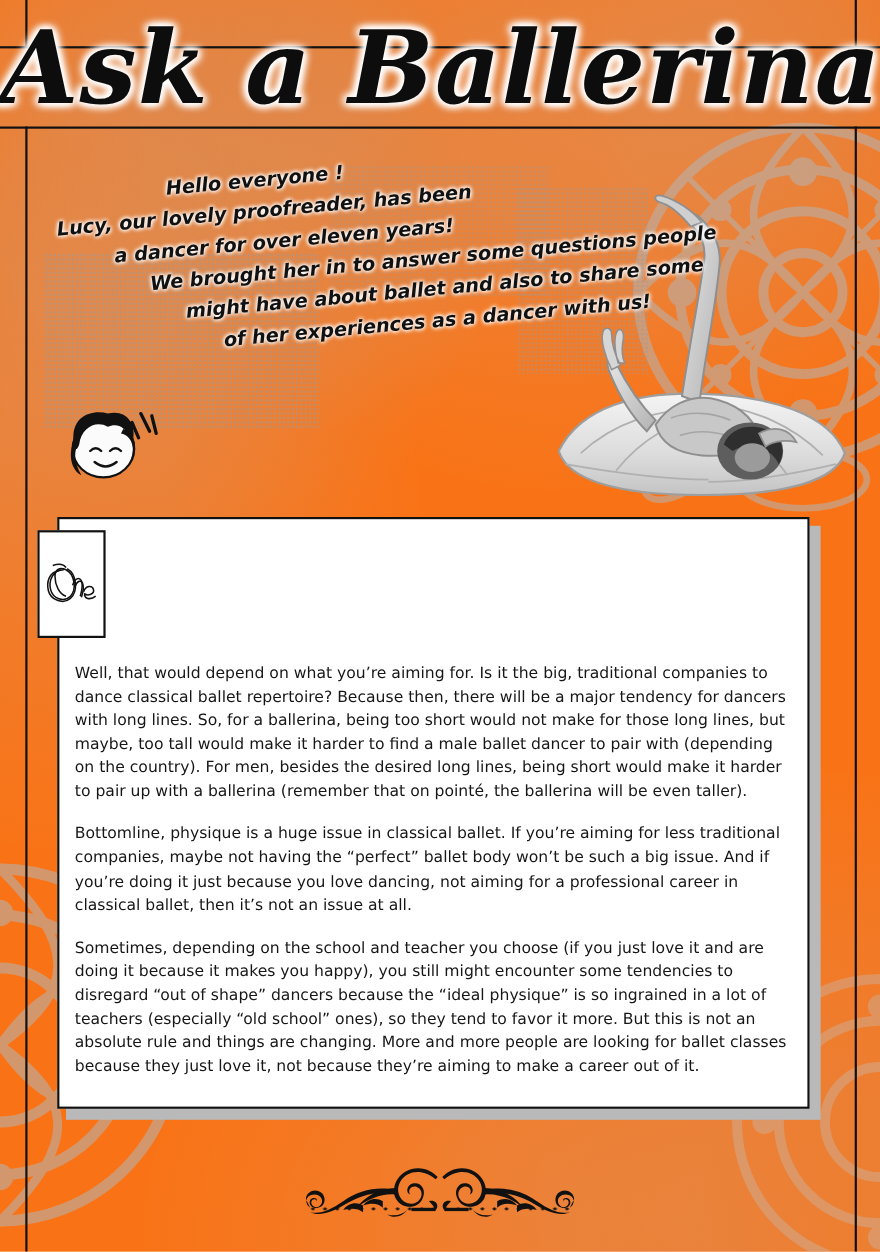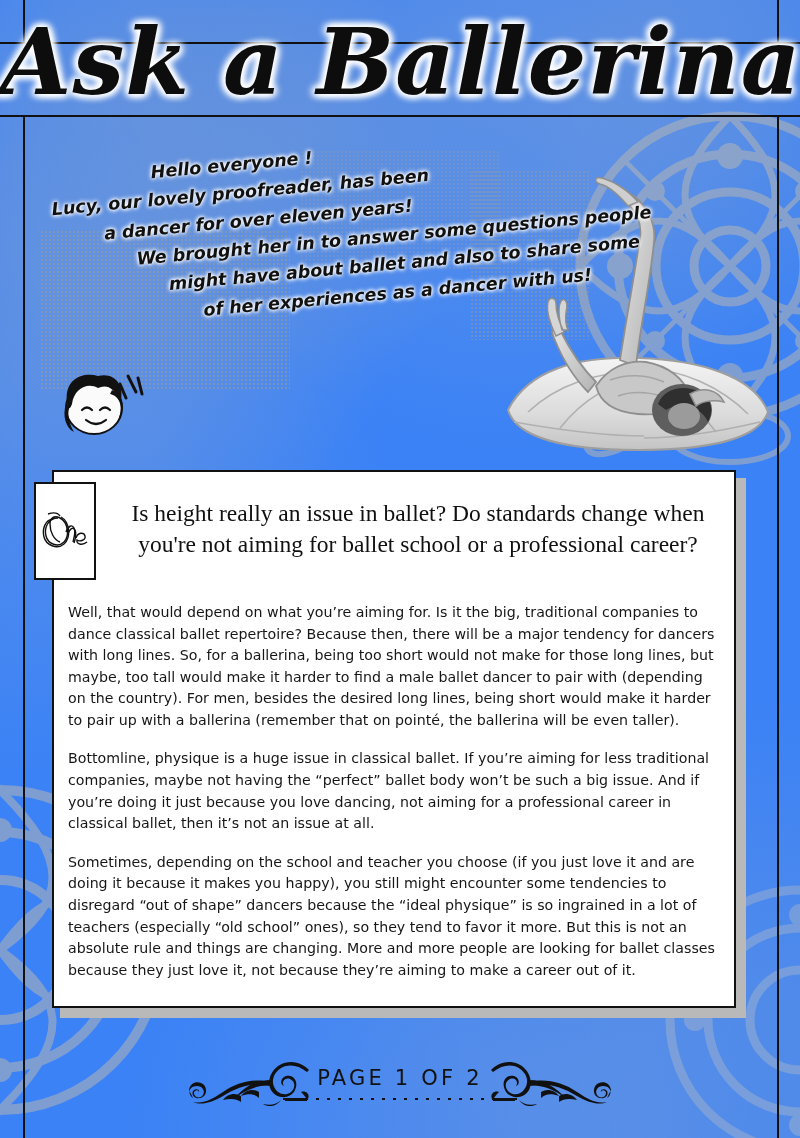--- a/index.html
+++ b/index.html
@@ -5,21 +5,21 @@
   html,body{margin:0;padding:0;}
   body{
     width:800px;height:1138px;
     background:#ffffff;
     font-family:"Liberation Sans",sans-serif;
     overflow:hidden;
     position:relative;
   }
   .page{
     position:absolute;inset:0;
-    background:#3b82f6;
+    background:#f97316;
     overflow:hidden;
   }
 
   
   .mandala{
     position:absolute;
     pointer-events:none;
     opacity:.55;
   }
   .mandala svg{display:block;}
@@ -378,21 +378,20 @@
                  C 31 28, 30 12, 21 7"></path>
         <path d="M26 22 C 28 16, 32 14, 34 18 C 36 22, 34 28, 33 32"></path>
         <path d="M28 24 C 30 18, 33 17, 35 20 C 37 24, 35 30, 34 33"></path>
         <path d="M36 28 C 38 22, 44 22, 45 26 C 46 30, 40 32, 37 30
                  C 36 34, 42 36, 47 32"></path>
         <path d="M8 4 C 14 2, 18 3, 20 6"></path>
       </g>
     </svg>
   </div>
 
-  <div class="question">Is height really an issue in ballet? Do standards change when you're not aiming for ballet school or a professional career?</div>
 
   <div class="answer">
     <p>Well, that would depend on what you’re aiming for. Is it the big, traditional companies to dance classical ballet repertoire? Because then, there will be a major tendency for dancers with long lines. So, for a ballerina, being too short would not make for those long lines, but maybe, too tall would make it harder to find a male ballet dancer to pair with (depending on the country). For men, besides the desired long lines, being short would make it harder to pair up with a ballerina (remember that on pointé, the ballerina will be even taller).</p>
     <p>Bottomline, physique is a huge issue in classical ballet. If you’re aiming for less traditional companies, maybe not having the “perfect” ballet body won’t be such a big issue. And if you’re doing it just because you love dancing, not aiming for a professional career in classical ballet, then it’s not an issue at all.</p>
     <p>Sometimes, depending on the school and teacher you choose (if you just love it and are doing it because it makes you happy), you still might encounter some tendencies to disregard “out of shape” dancers because the “ideal physique” is so ingrained in a lot of teachers (especially “old school” ones), so they tend to favor it more. But this is not an absolute rule and things are changing. More and more people are looking for ballet classes because they just love it, not because they’re aiming to make a career out of it.</p>
   </div>
 
   <div class="footer">
     <svg class="flourish" width="120" height="64" viewBox="0 0 120 64">
       <g fill="#111">
@@ -409,21 +408,20 @@
                  C 11 37, 6 36, 4 39 C 2 43, 6 47, 11 46
                  C 17 45, 19 38, 15 33 C 10 28, 1 30, 0 38 Z"></path>
         <path d="M52 44 C 46 40, 38 42, 34 48 C 42 46, 48 47, 52 50 Z"></path>
         <path d="M70 40 C 64 36, 56 38, 52 44 C 60 41, 66 42, 70 46 Z"></path>
         <path d="M92 48 C 88 54, 80 56, 74 52 C 82 54, 88 52, 92 48 Z"></path>
         <rect x="96" y="46" width="22" height="3"></rect>
         <path d="M112 40 C 118 38, 122 44, 118 48 C 116 44, 114 42, 112 40 Z"></path>
       </g>
     </svg>
 
-    <div class="footer-text">PAGE 1 OF 2</div>
 
     <svg class="flourish" width="120" height="64" viewBox="0 0 120 64" style="transform:scaleX(-1);">
       <g fill="#111">
         <path d="M118 20 C 106 10, 92 12, 86 22 C 80 32, 88 44, 98 42
                  C 106 40, 108 30, 101 27 C 96 25, 92 30, 95 34
                  C 91 33, 91 26, 97 24 C 105 22, 110 30, 106 38
                  C 102 47, 88 48, 82 38 C 76 26, 86 10, 102 10
                  C 110 10, 116 14, 120 18 Z"></path>
         <path d="M84 34 C 70 32, 56 38, 46 46 C 54 36, 66 28, 82 28 Z"></path>
         <path d="M82 30 C 66 26, 48 30, 34 40 C 22 48, 14 52, 4 50

